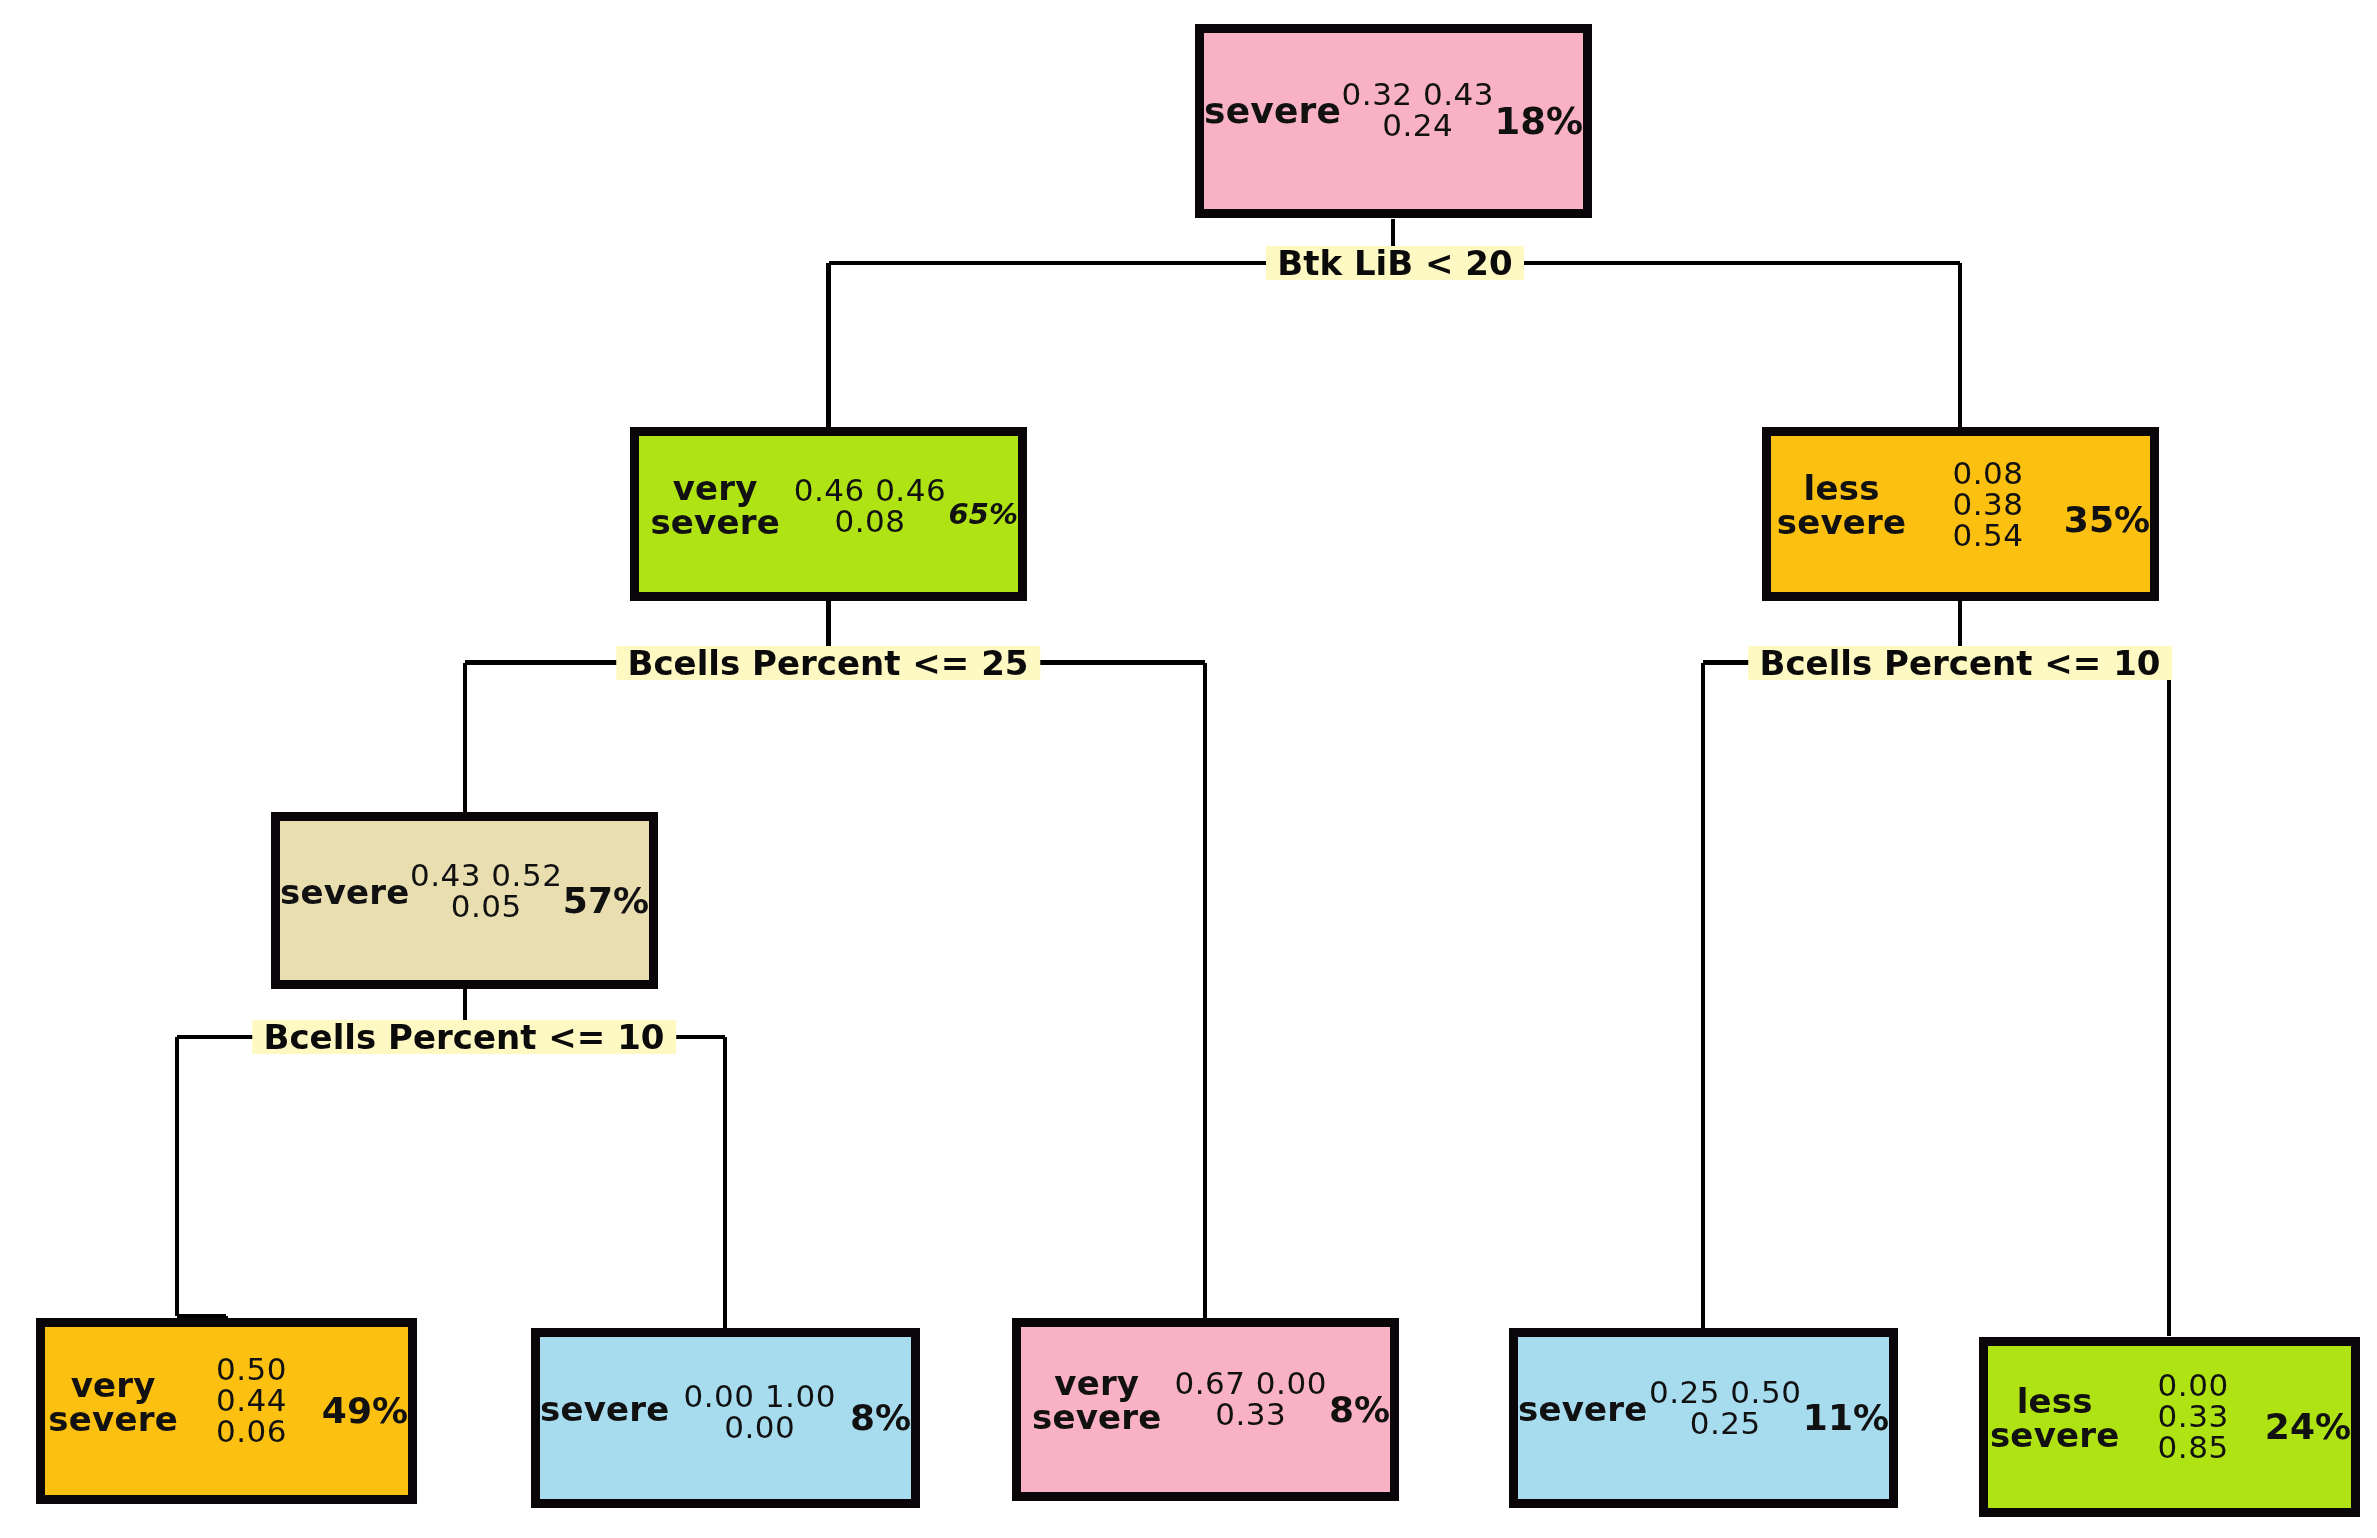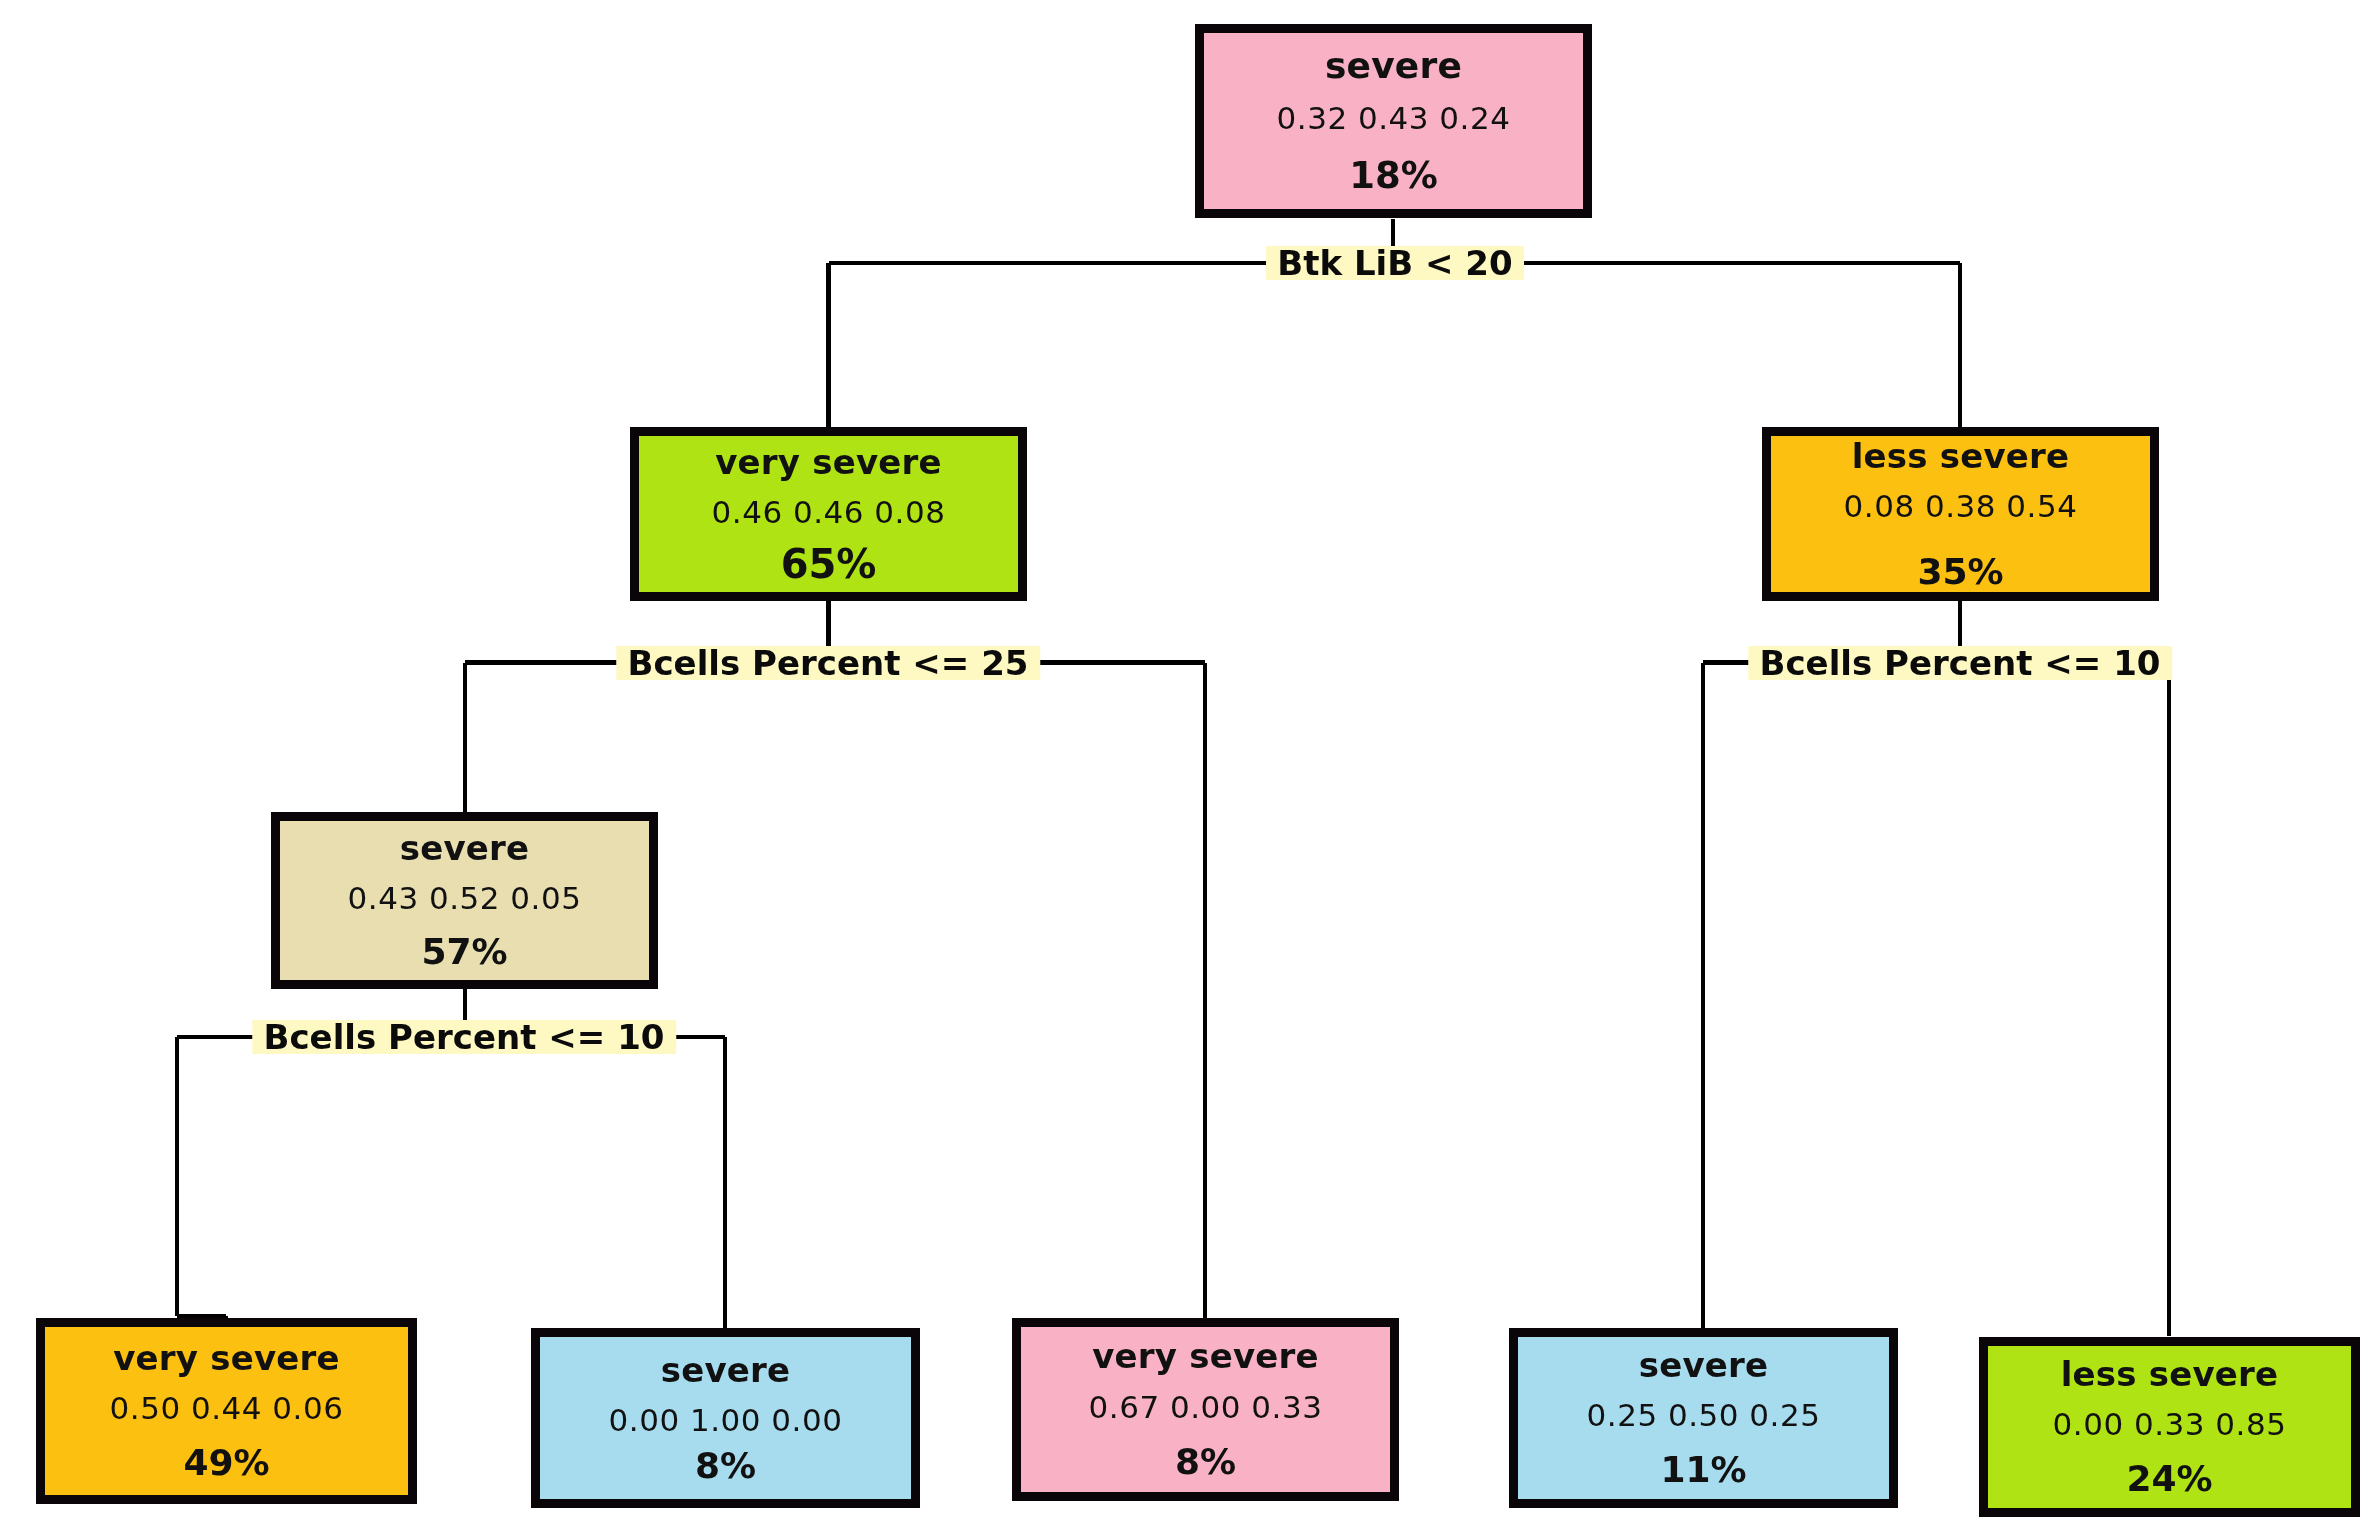--- a/index.html
+++ b/index.html
@@ -23,21 +23,21 @@
     top: 0;
     width: 2377px;
     height: 1538px;
     pointer-events: none;
   }
   .node {
     position: absolute;
     box-sizing: border-box;
     border: 9px solid #0a0508;
     display: flex;
-    flex-direction: column;
+    flex-direction: row;
     align-items: center;
     justify-content: center;
     text-align: center;
     color: #111111;
   }
   .node .nm {
     font-weight: bold;
     letter-spacing: 0.2px;
     line-height: 1;
   }
@@ -98,21 +98,21 @@
     </svg>
   <div id="node-layer">
       <div class="node" style="left: 1195px; top: 24px; width: 397px; height: 194px; background: rgb(249, 178, 197);">
         <div class="nm" style="font-size: 36px; margin-bottom: 19.4px;">severe</div>
         <div class="pr" style="font-size: 31px; margin-bottom: 23px;">0.32  0.43  0.24</div>
         <div class="pc" style="font-size: 37px;">18%</div>
       </div>
       <div class="node" style="left: 630px; top: 427px; width: 397px; height: 174px; background: rgb(176, 227, 19);">
         <div class="nm" style="font-size: 34px; margin-bottom: 18px;">very severe</div>
         <div class="pr" style="font-size: 31px; margin-bottom: 16px;">0.46  0.46  0.08</div>
-        <div class="pc" style="font-size: 40px;">65%</div>
+        <div class="pc" style="font-size: 29px; font-style: italic;">65%</div>
       </div>
       <div class="node" style="left: 1762px; top: 427px; width: 397px; height: 174px; background: rgb(252, 192, 17);">
         <div class="nm" style="font-size: 34px; margin-bottom: 18px;">less severe</div>
         <div class="pr" style="font-size: 31px; margin-bottom: 20px;">0.08  0.38  0.54</div>
         <div class="pc" style="font-size: 36px; margin-top: 12px;">35%</div>
       </div>
       <div class="node" style="left: 271px; top: 812px; width: 387px; height: 177px; background: rgb(232, 222, 176);">
         <div class="nm" style="font-size: 34px; margin-bottom: 18px;">severe</div>
         <div class="pr" style="font-size: 31px; margin-bottom: 20px;">0.43  0.52 0.05</div>
         <div class="pc" style="font-size: 36px;">57%</div>

